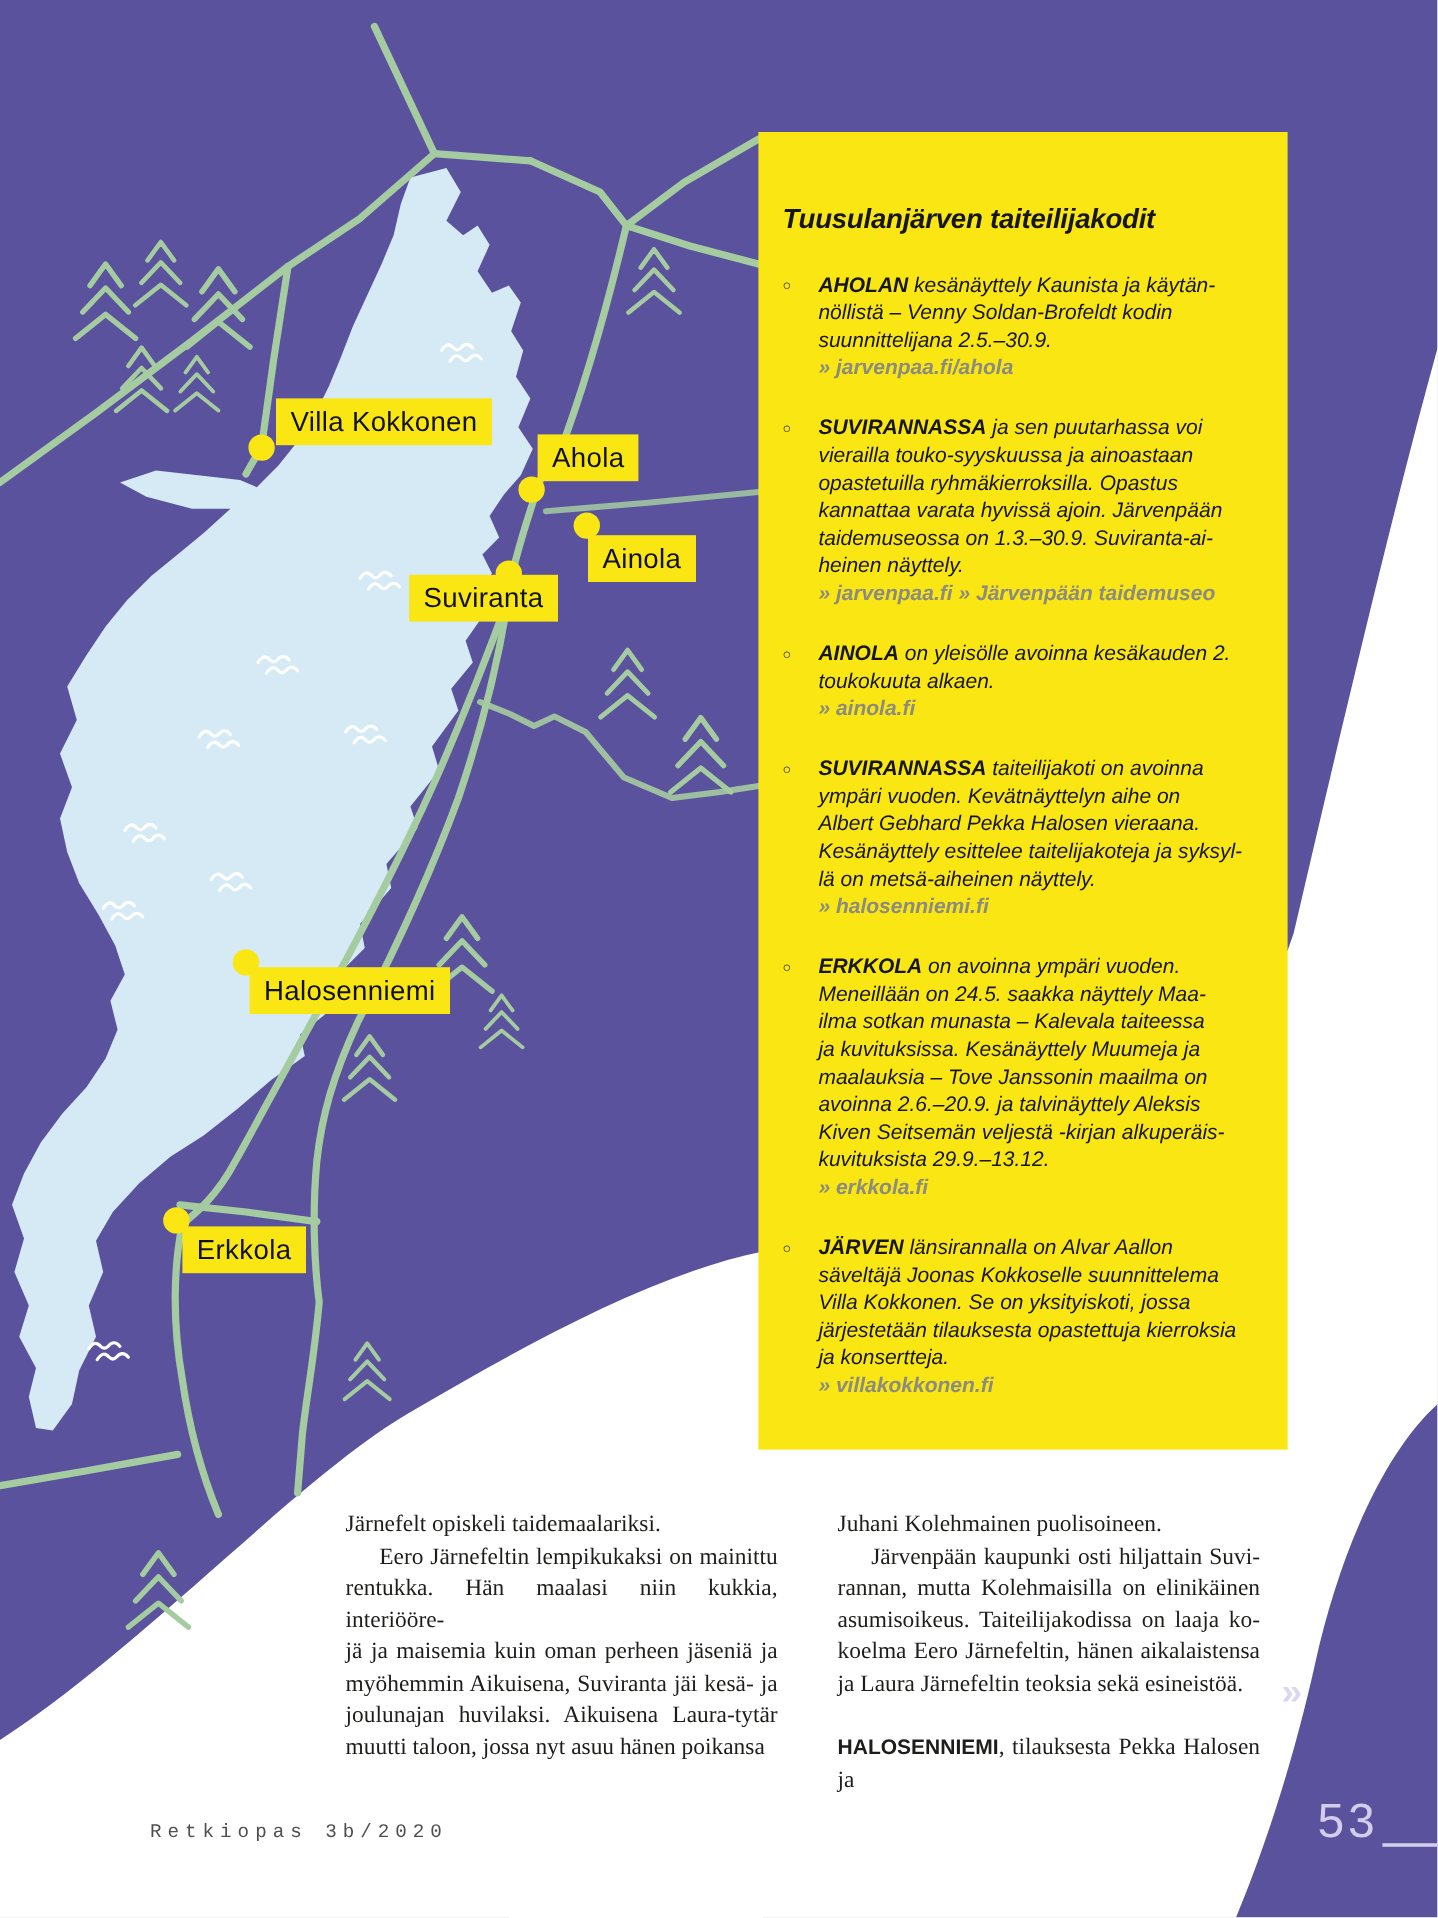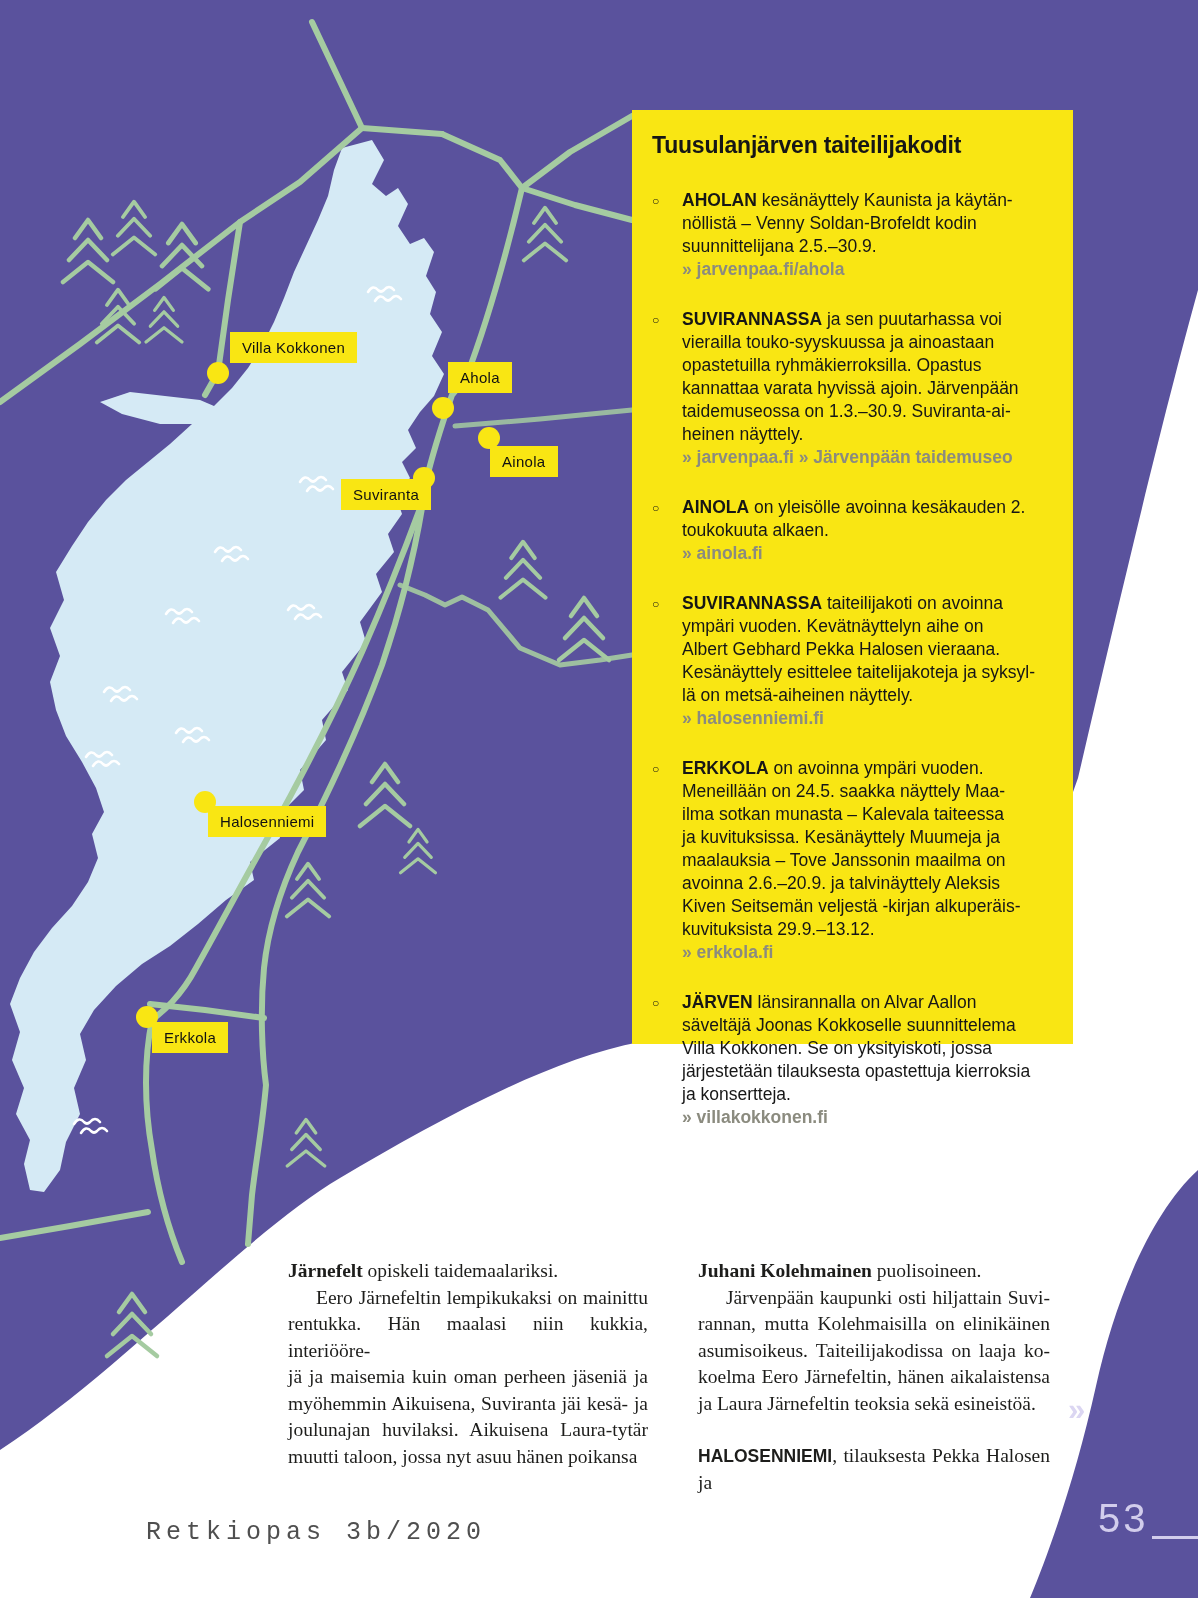--- a/index.html
+++ b/index.html
@@ -2,51 +2,51 @@
 <html><head>
 <meta charset="utf-8">
 <style>
   html,body{margin:0;padding:0;background:#e8e8e8;}
   .page{position:relative;width:1198px;height:1598px;background:#ffffff;overflow:hidden;
         font-family:"Liberation Sans",sans-serif;}
   .map-svg{position:absolute;left:0;top:0;z-index:0;}
 
   
   .map-label{position:absolute;z-index:3;background:#f9e613;color:#111;
-             font-size:15px;font-weight:500;padding:8px 12px;line-height:1;
+             font-size:23px;font-weight:500;padding:8px 12px;line-height:1;
              letter-spacing:.3px;white-space:nowrap;}
   .map-dot{position:absolute;z-index:2;width:22px;height:22px;border-radius:50%;
            background:#f9e613;}
 
   
-  .infobox{position:absolute;z-index:2;left:632px;top:110px;width:441px;height:934px;
-           background:#f9e613;box-sizing:border-box;padding:22px 22px 30px 20px;color:#161616;}
+  .infobox{position:absolute;z-index:2;left:632px;top:110px;width:441px;height:1098px;
+           background:#f9e613;box-sizing:border-box;padding:59px 22px 30px 20px;color:#161616;font-style:italic;}
   .infobox h2{margin:0 0 30px 0;font-size:23px;letter-spacing:-0.2px;font-weight:700;}
   .bullet{display:flex;margin-bottom:27px;}
   .bullet .marker{flex:0 0 30px;font-size:12px;line-height:23px;padding-top:1px;color:#161616;}
   .bullet .btxt{flex:1;font-size:17.5px;line-height:23px;white-space:pre-line;}
   .bullet .lead{font-weight:700;}
   .bullet .blink{display:block;font-weight:700;color:#8b8b7f;white-space:pre-line;}
 
   
   .col{position:absolute;z-index:2;color:#1d1d1b;
        font-family:"Liberation Serif",serif;font-size:19.5px;line-height:26.5px;}
   .col-left{left:288px;top:1258px;width:360px;}
   .col-right{left:698px;top:1258px;width:352px;}
   .jl{display:block;text-align:justify;text-align-last:justify;}
   .jl-last{display:block;text-align:left;}
   .indent{padding-left:28px;}
-  .serif-bold{font-weight:700;}
+  .serif-bold{font-weight:400;}
   .sans-lead{font-family:"Liberation Sans",sans-serif;font-weight:700;font-size:17.5px;}
   .para-gap{margin-top:26px;}
 
   
-  .imprint{position:absolute;z-index:2;left:146px;top:1518px;color:#4f4f4f;
+  .imprint{position:absolute;z-index:2;left:125px;top:1518px;color:#4f4f4f;
            font-family:"Liberation Mono","DejaVu Sans Mono",monospace;
-           font-size:25px;letter-spacing:5px;}
+           font-size:16px;letter-spacing:5px;}
   .pageno{position:absolute;z-index:2;left:1098px;top:1496px;color:#d2cdec;
           font-size:40px;font-weight:200;letter-spacing:3px;}
   .pageno-dash{position:absolute;z-index:2;left:1152px;top:1536px;width:46px;height:3px;
                background:#d2cdec;}
   .next-chevron{position:absolute;z-index:2;left:1068px;top:1392px;color:#dbd6f2;
                 font-size:31px;font-weight:700;}
 </style>
 </head>
 <body>
 

